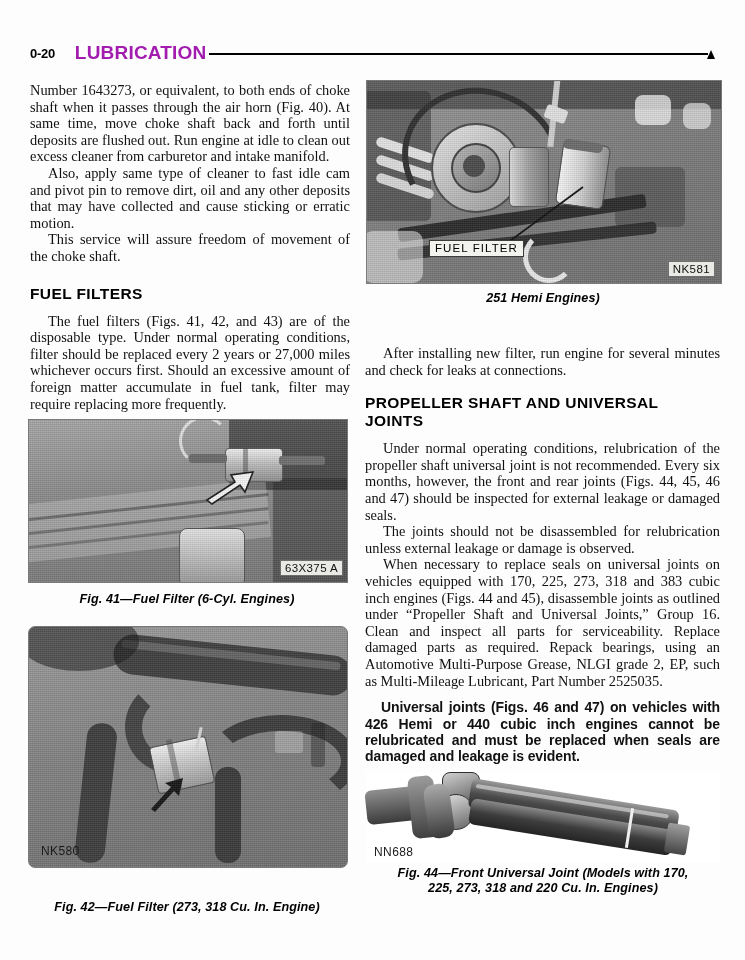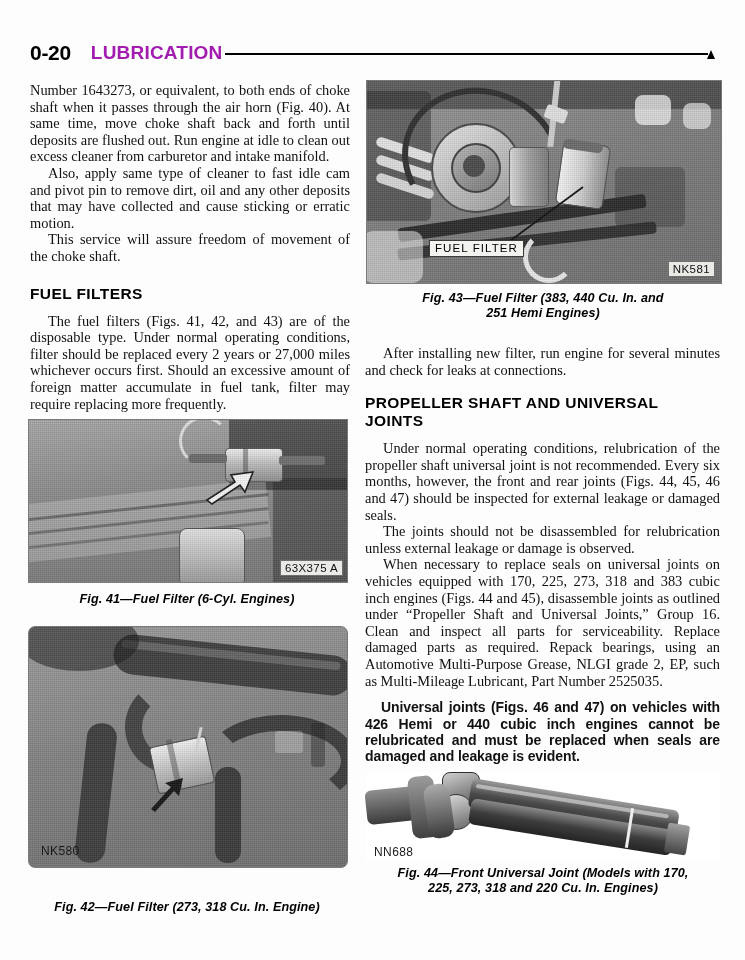--- a/index.html
+++ b/index.html
@@ -23,21 +23,21 @@
     left: 30px;
     top: 40px;
     width: 685px;
     height: 26px;
     display: flex;
     align-items: center;
   }
   .header-page-num {
     font-family: "Liberation Sans", sans-serif;
     font-weight: bold;
-    font-size: 21px;
+    font-size: 13px;
     letter-spacing: -0.3px;
     color: #000;
     white-space: nowrap;
   }
   .header-title {
     font-family: "Liberation Sans", sans-serif;
     font-weight: bold;
     font-size: 19px;
     letter-spacing: 0.2px;
     color: #a21caf;
@@ -302,21 +302,20 @@
     </svg>
 
     <div class="photo-grain"></div>
 
     <div class="callout-label" style="left:62px; bottom:26px;">FUEL FILTER</div>
 
     <div class="photo-id" style="right:6px; bottom:6px;">NK581</div>
   </div>
 
   <div style="position:absolute; left:366px; top:291px; width:354px;">
-    <div class="caption">Fig. 43—Fuel Filter (383, 440 Cu. In. and</div>
     <div class="caption">251 Hemi Engines)</div>
   </div>
 
   <div style="position:absolute; left:365px; top:345px; width:355px;">
     <p class="body">After installing new filter, run engine for several minutes and check for leaks at connections.</p>
 
     <div class="sp-16"></div>
     <h2 class="section">
       <span>PROPELLER SHAFT AND UNIVERSAL</span><br>
       <span>JOINTS</span>

